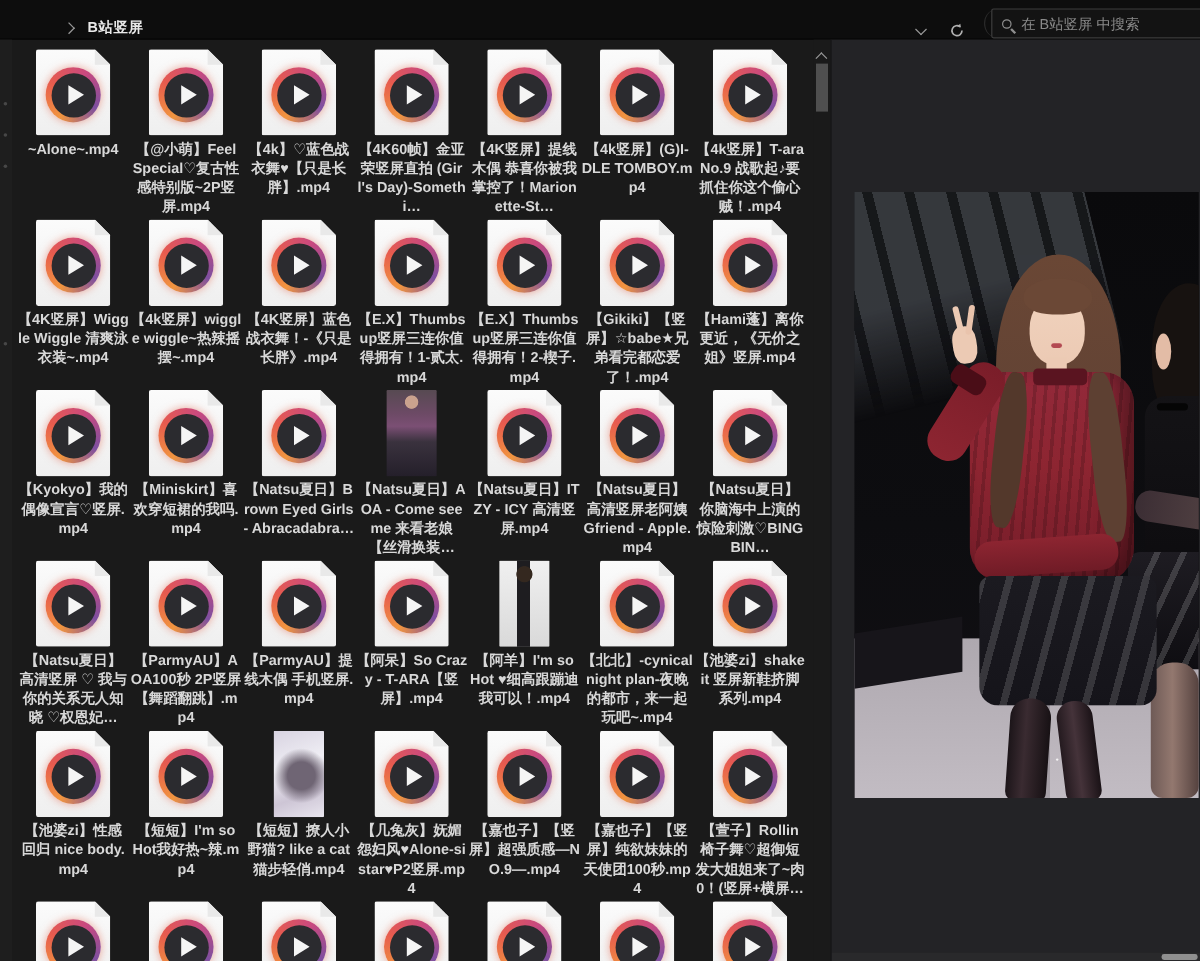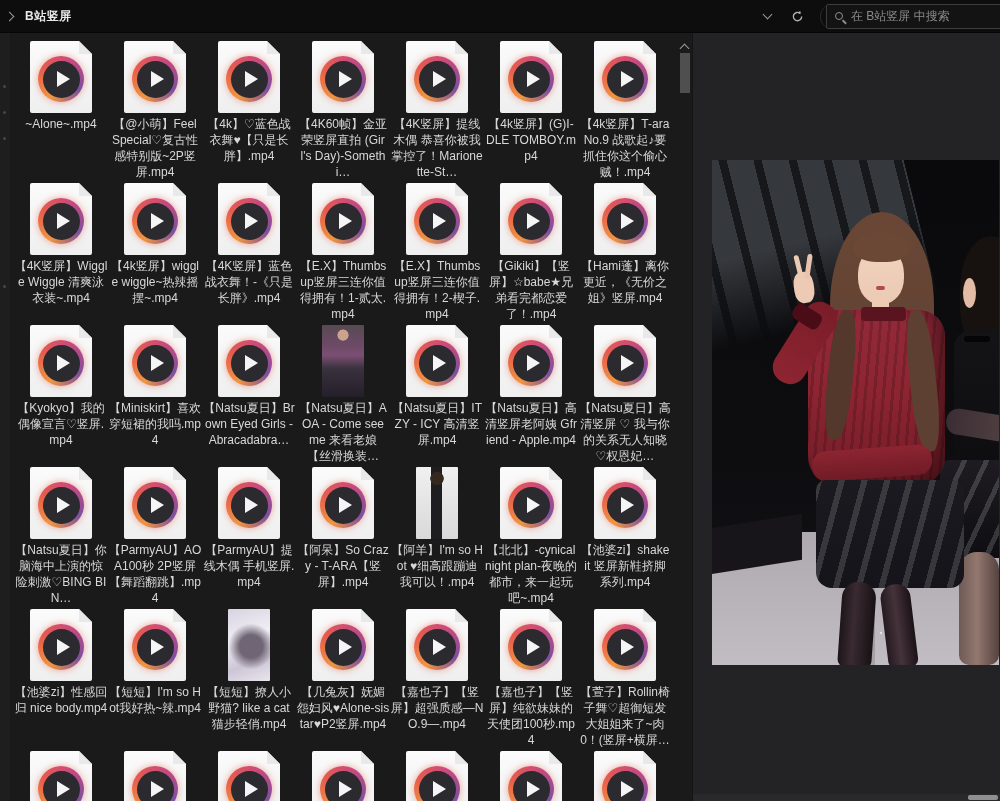--- a/index.html
+++ b/index.html
@@ -1,21 +1,21 @@
 <!DOCTYPE html>
 <html style="--c-ring1: #f1953f; --c-ring2: #e75b4e; --c-ring3: #c9497f; --c-ring4: #7e4fa0; --c-page: #efefef; --pv-hair: #5f4134; --pv-skin: #eccab4; --pv-blouse: #8d2531; --pv-blouse_dark: #5a1420; --pv-skirt: #15141a; --pv-tights: #3a2b31; --pv-floor: #aea8af; --pv-backdrop: #484c52; --pv-hair2: #171210; --pv-top2: #0c0b0e; --pv-skin2: #93786f;"><head>
 <meta charset="utf-8">
 <style>
   * { margin:0; padding:0; box-sizing:border-box; }
   html,body { width:1000px; height:801px; overflow:hidden; background:#1a1a1a;
     font-family:"Liberation Sans","DejaVu Sans",sans-serif; }
 
   
-  .topbar { height:33px; background:#0d0d0d; display:flex; align-items:center;
-    border-bottom:1px solid #060606; }
+  .topbar { height:33px; background:#0d0d0d; display:flex; align-items:flex-end;
+    border-bottom:1px solid #060606;padding-left:48px; }
   .tb-left { flex:1; display:flex; align-items:center; padding-left:6px; }
   .chev { width:7px; height:7px; border-right:1.5px solid #9a9a9a; border-bottom:1.5px solid #9a9a9a; display:inline-block; }
   .chev.right { transform:rotate(-45deg); }
   .chev.down  { transform:rotate(45deg); margin-top:-3px; }
   .chev.up    { transform:rotate(-135deg); margin-top:4px; }
   .tb-title { color:#e8e8e8; font-size:12px; font-weight:bold; margin-left:12px; letter-spacing:.5px; }
   .tb-actions { display:flex; align-items:center; gap:20px; padding-right:16px; }
   .refresh-svg { width:13px; height:13px; }
   .searcharea { width:180px; border-left:1px solid #2b2b2b; display:flex; align-items:center; padding:0 5px;border-radius:13px; }
   .searchbox { flex:1; height:25px; border:1px solid #3d3d3d; background:#131313; border-radius:2px;
@@ -25,21 +25,21 @@
     transform:rotate(45deg); left:6px; top:8px; }
   .searchbox input { flex:1; background:transparent; border:none; outline:none; color:#cfcfcf;
     font-size:12px; font-family:inherit; min-width:0; }
   .searchbox input::placeholder { color:#8a8a8a; }
 
   
   .content { display:flex; height:768px; }
   .leftstrip { width:10px; background:#1e1e1e; position:relative; flex:none; }
   .leftstrip i { position:absolute; left:3px; width:3px; height:3px; border-radius:50%; background:#6a6a6a; opacity:.55; }
 
-  .gridwrap { width:668px; flex:none; overflow:hidden; }
+  .gridwrap { width:668px; flex:none; overflow:hidden;font-weight:bold; }
   .file-grid { display:grid; grid-template-columns:repeat(7,94px); grid-auto-rows:142px;
     padding:8px 0 0 4px; }
   .cell { overflow:hidden; display:flex; flex-direction:column; align-items:center; cursor:default; }
   .cap { margin-top:3px; width:93px; color:#d8d8d8; font-size:12px; line-height:16px; text-align:center;
     display:-webkit-box; -webkit-line-clamp:4; -webkit-box-orient:vertical; overflow:hidden;
     word-break:break-all; }
 
   
   .ficon { position:relative; width:62px; height:72px; flex:none;
     background:linear-gradient(180deg,#fbfbfb,var(--c-page,#efefef));
@@ -396,32 +396,32 @@
         </div>
         <div class="cell">
           <div class="ficon">
             <span class="fold"></span>
             <span class="ring">
               <span class="ringin">
                 <span class="ptri"></span>
               </span>
             </span>
           </div>
+          <div class="cap">【Natsu夏日】你脑海中上演的惊险刺激♡BING BIN…</div>
+        </div>
+        <div class="cell">
+          <div class="ficon">
+            <span class="fold"></span>
+            <span class="ring">
+              <span class="ringin">
+                <span class="ptri"></span>
+              </span>
+            </span>
+          </div>
           <div class="cap">【Natsu夏日】高清竖屏 ♡ 我与你的关系无人知晓 ♡权恩妃…</div>
-        </div>
-        <div class="cell">
-          <div class="ficon">
-            <span class="fold"></span>
-            <span class="ring">
-              <span class="ringin">
-                <span class="ptri"></span>
-              </span>
-            </span>
-          </div>
-          <div class="cap">【Natsu夏日】你脑海中上演的惊险刺激♡BING BIN…</div>
         </div>
         <div class="cell">
           <div class="ficon">
             <span class="fold"></span>
             <span class="ring">
               <span class="ringin">
                 <span class="ptri"></span>
               </span>
             </span>
           </div>

